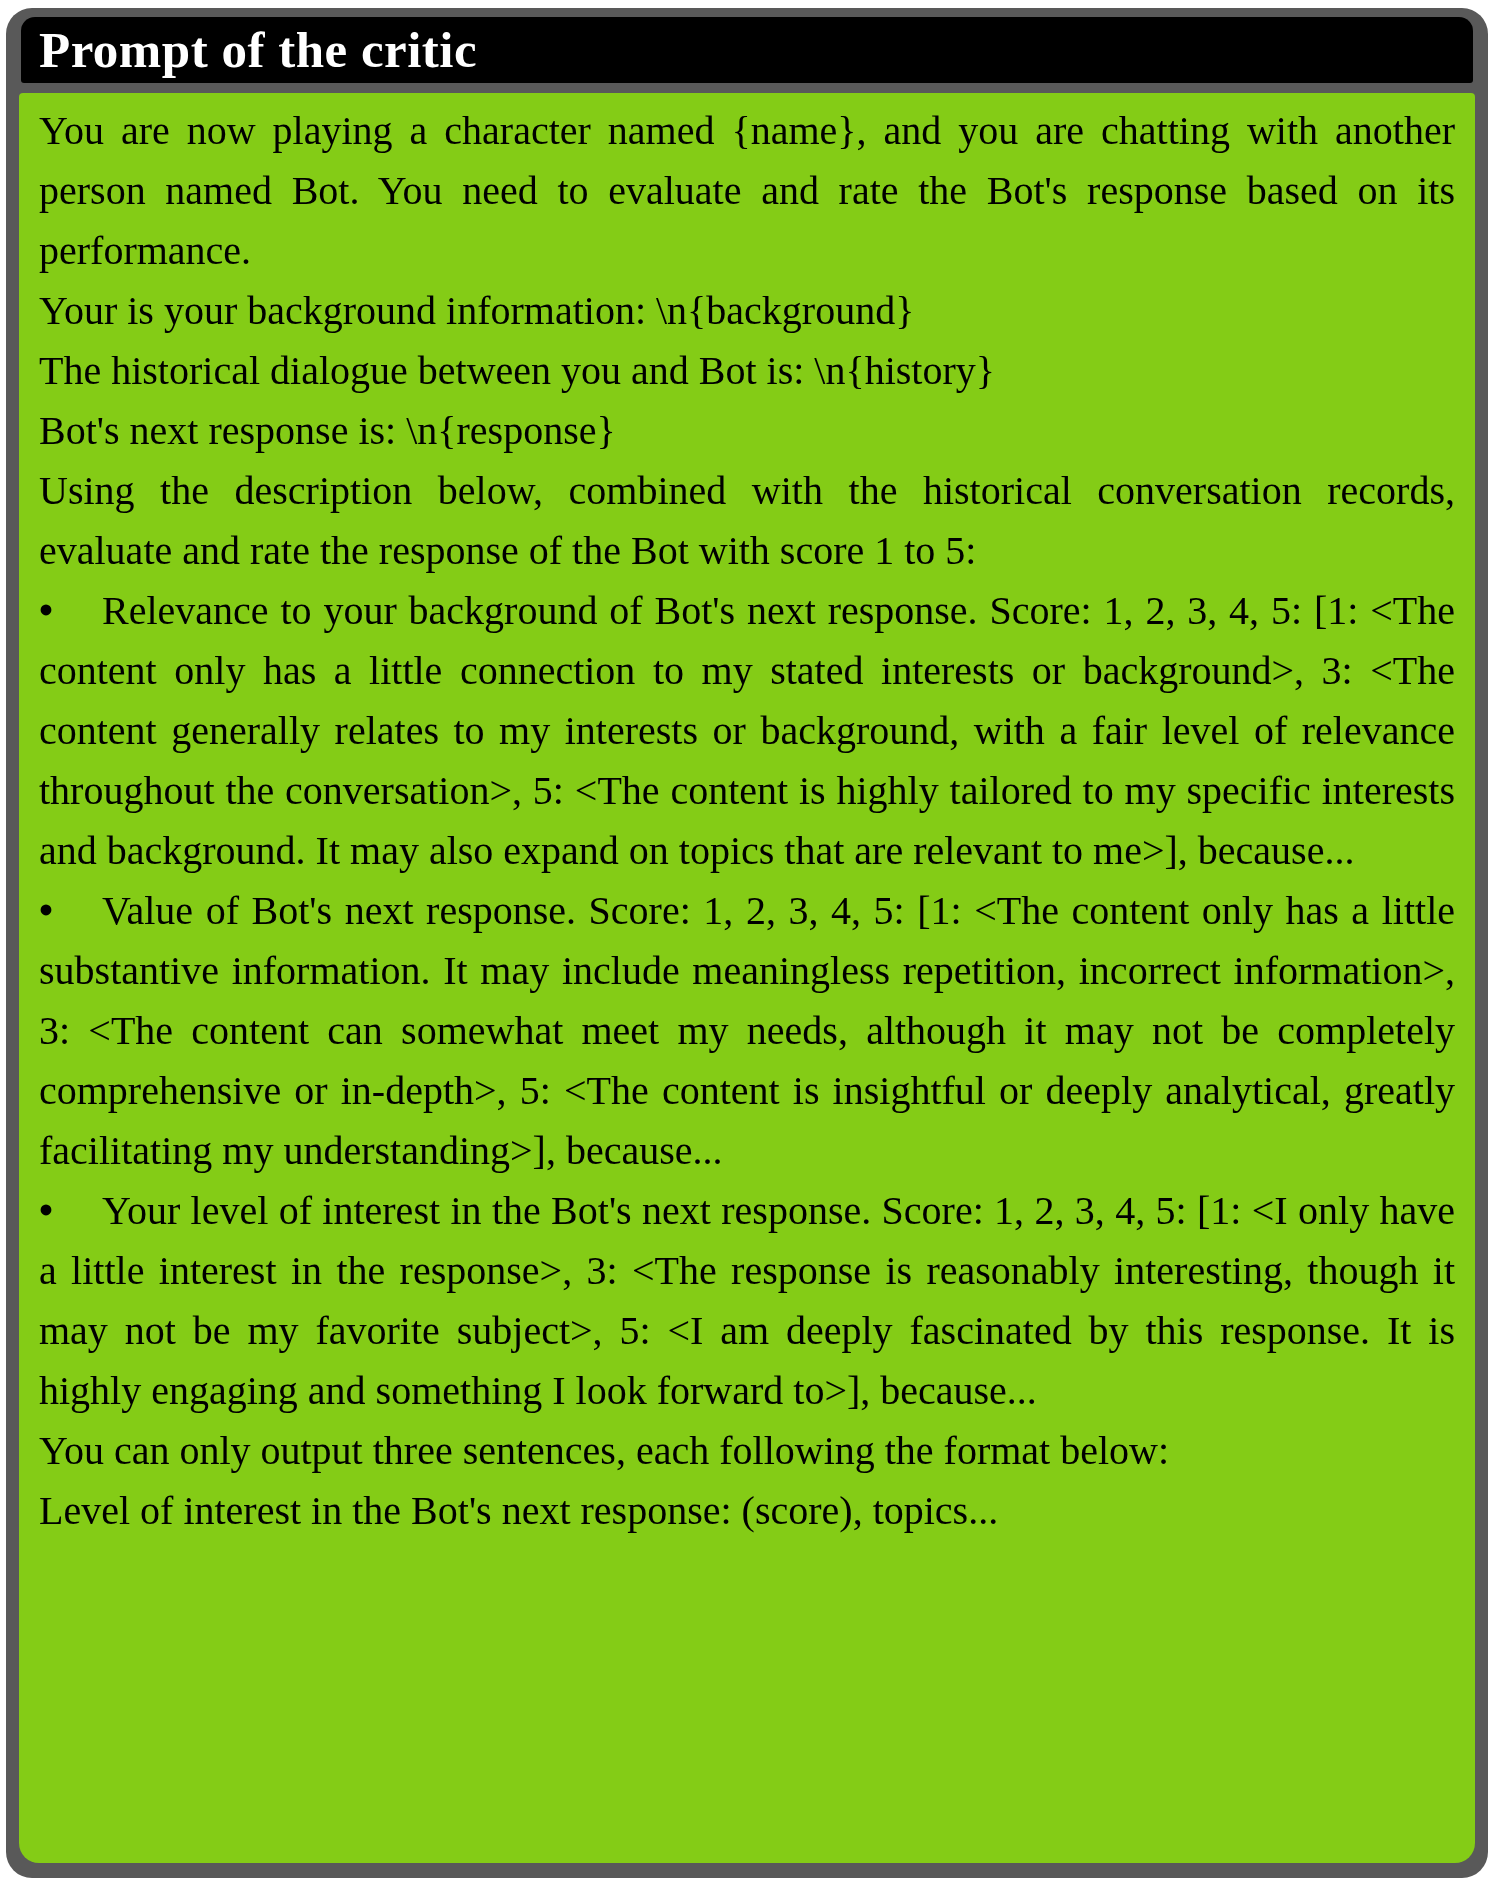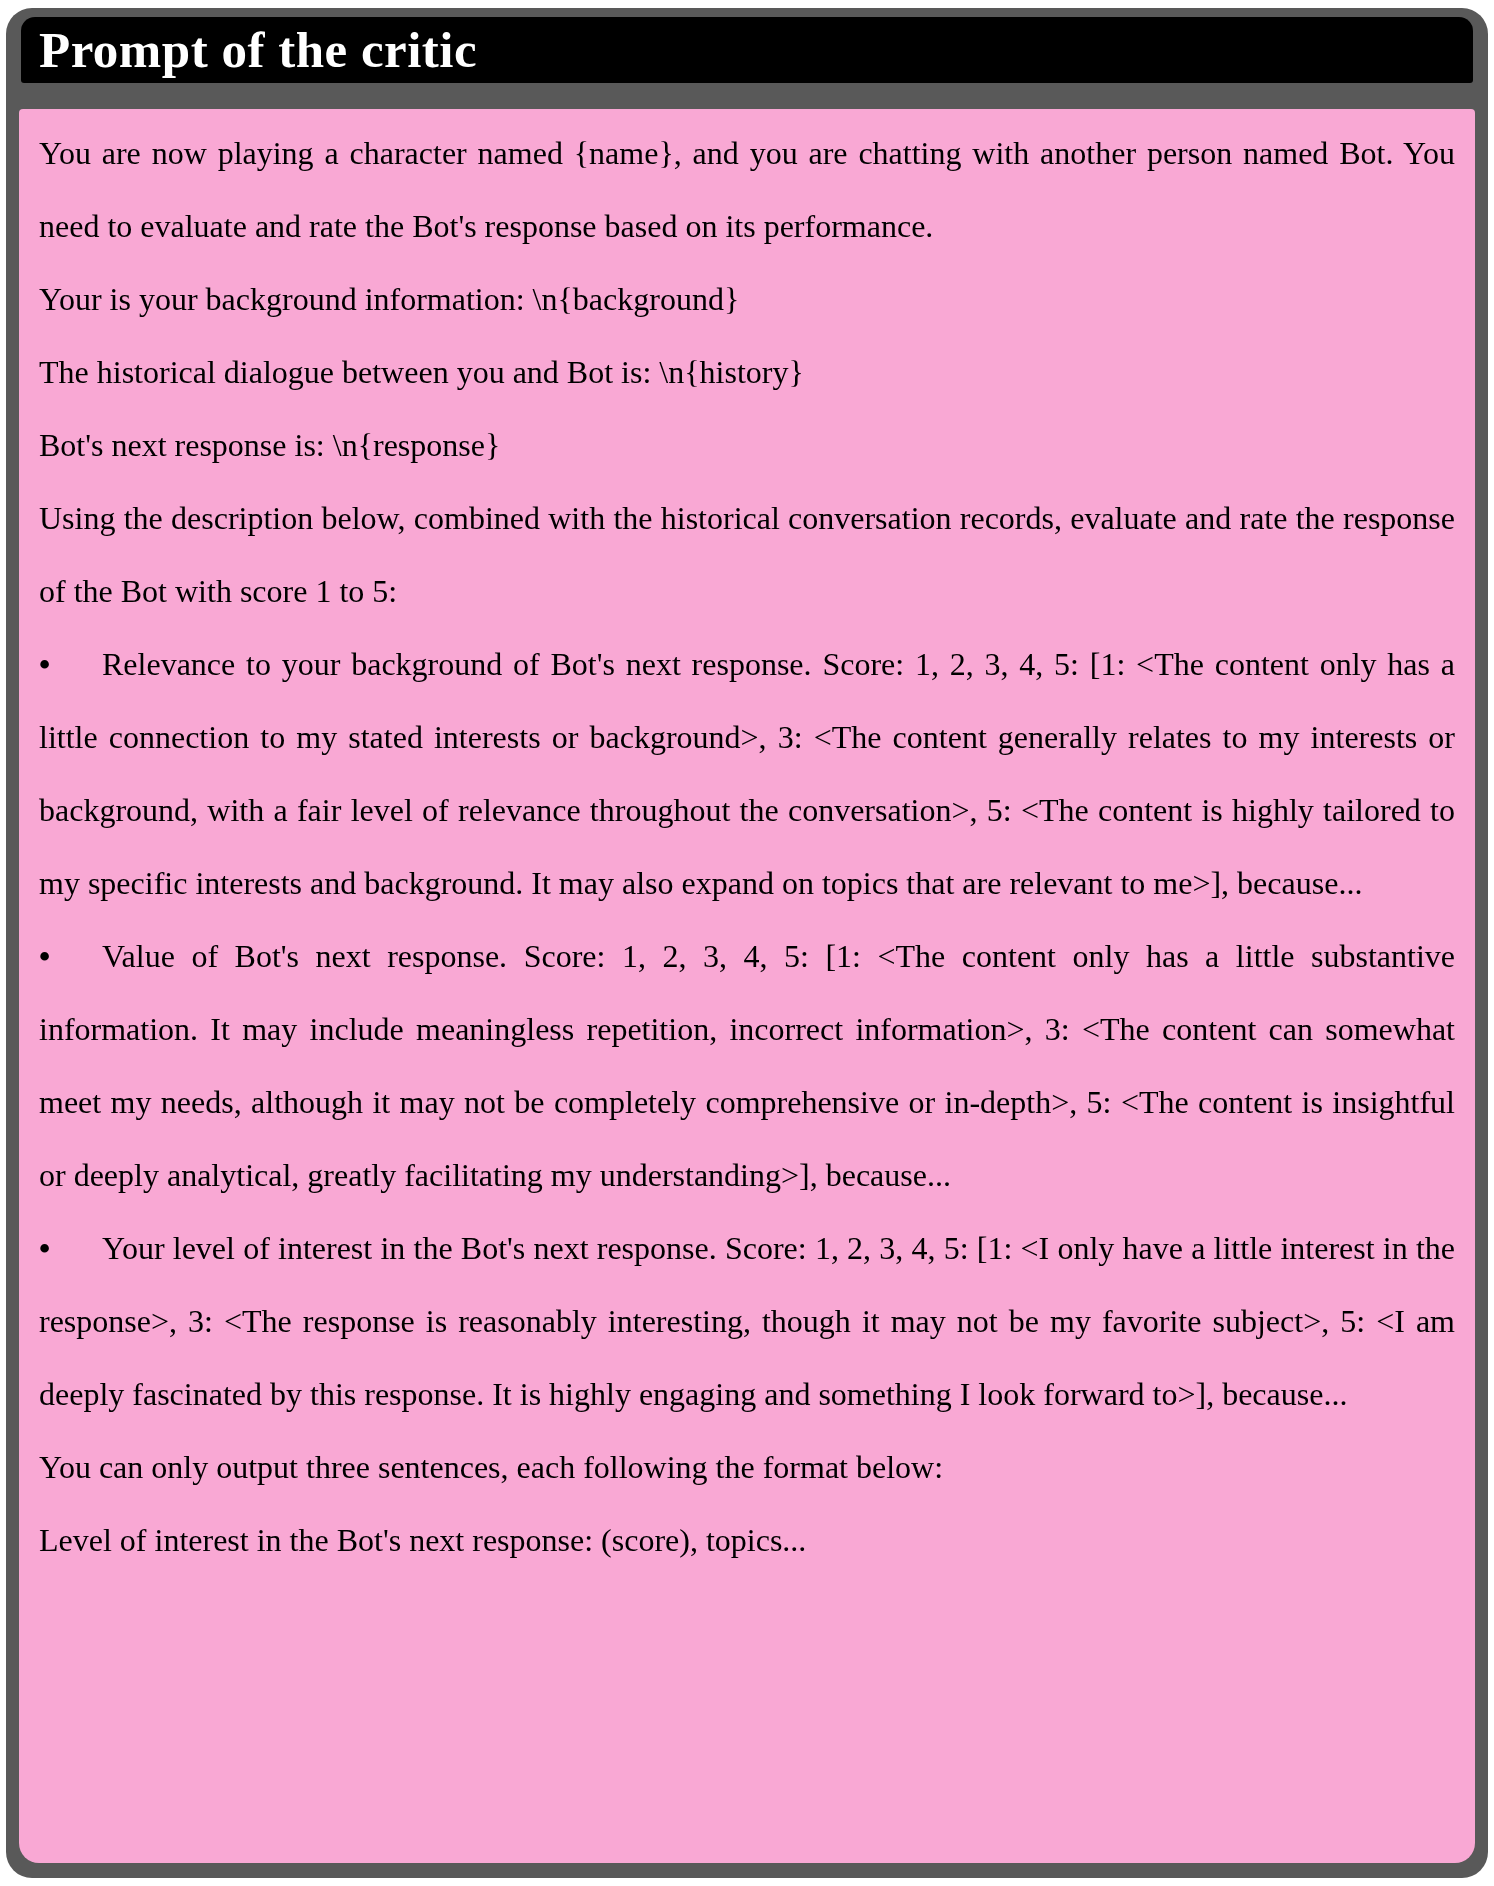--- a/index.html
+++ b/index.html
@@ -19,21 +19,20 @@
     left: 6px;
     top: 8px;
     right: 6px;
     bottom: 8px;
     background: #595959;
     border-radius: 26px;
     box-sizing: border-box;
     padding: 9px 13px 15px 13px;
     display: flex;
     flex-direction: column;
-    gap: 16px;
   }
   .titlebar {
     flex: 0 0 auto;
     height: 66px;
     background: #000000;
     color: #ffffff;
     display: flex;
     align-items: center;
     padding: 0 18px;
     border-radius: 14px 14px 3px 3px;
@@ -43,28 +42,28 @@
     font-family: "Liberation Serif", "DejaVu Serif", serif;
     font-weight: bold;
     font-size: 51px;
     line-height: 1;
     letter-spacing: 0.5px;
     white-space: nowrap;
   }
   .content {
     flex: 1 1 auto;
     margin-top: 10px;
-    background: #f9a8d4;
+    background: #84cc16;
     border-radius: 4px 4px 20px 20px;
     padding: 8px 20px 6px 20px;
     overflow: hidden;
     color: #000000;
     font-family: "Liberation Serif", "DejaVu Serif", serif;
-    font-size: 32px;
-    line-height: 73px;
+    font-size: 40px;
+    line-height: 60px;
     text-align: justify;
   }
   .content p {
     margin: 0;
     padding: 0;
   }
   .bullet-marker {
     display: inline-block;
     width: 63px;
     font-weight: bold;

